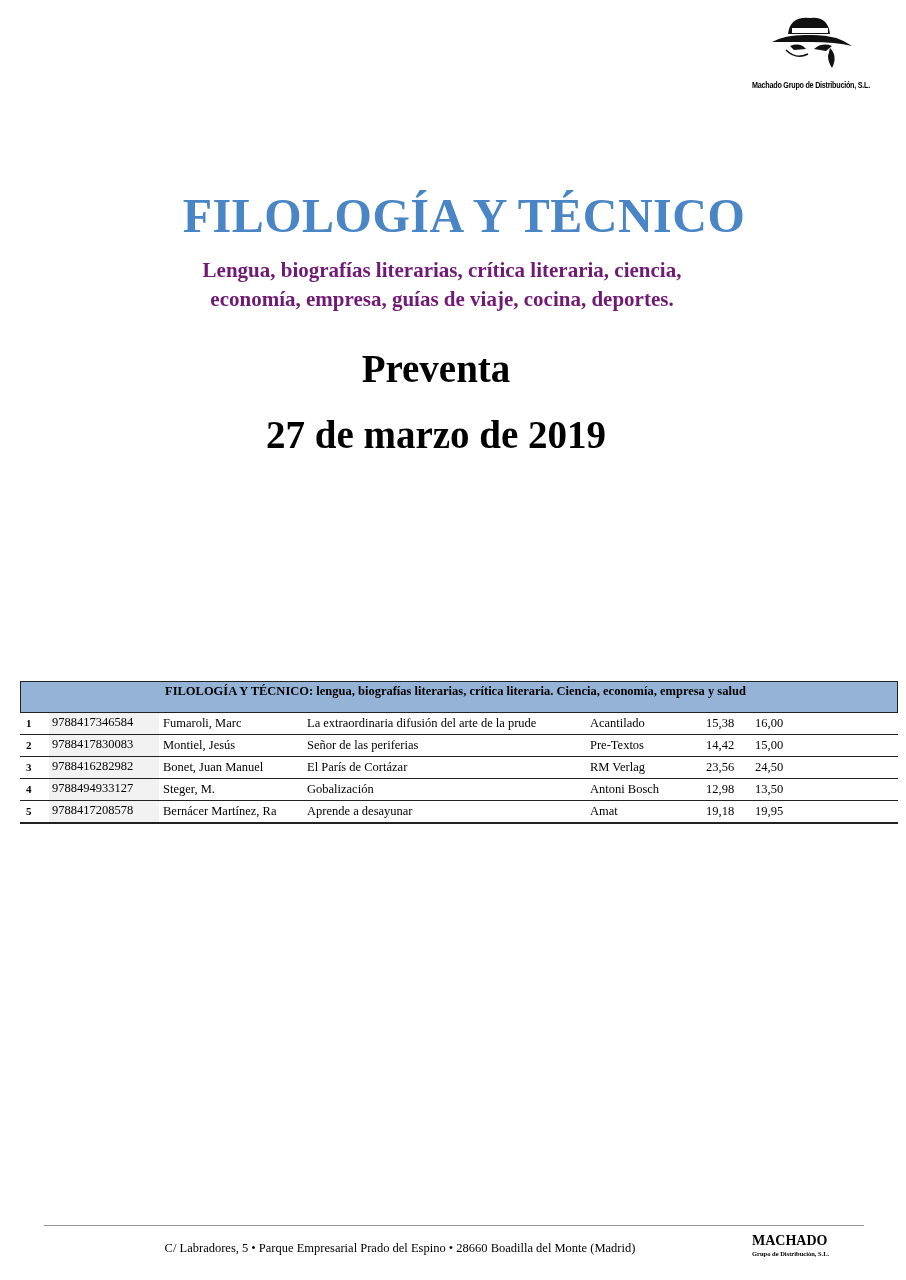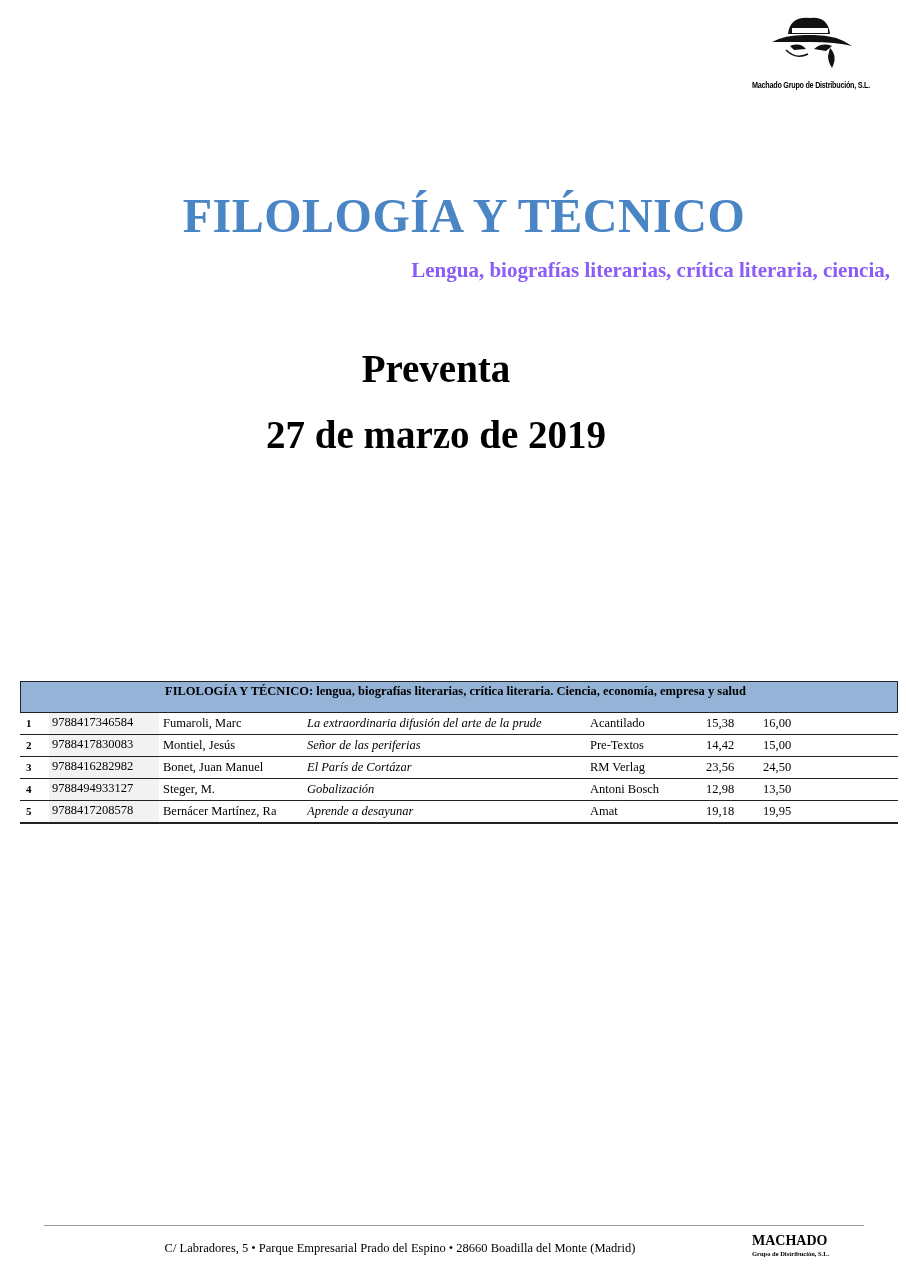--- a/index.html
+++ b/index.html
@@ -1,36 +1,36 @@
 <!DOCTYPE html>
 <html><head>
 <meta charset="utf-8">
 <style>
   html, body { margin: 0; padding: 0; background: #ffffff; }
   body { width: 906px; height: 1280px; position: relative; overflow: hidden; font-family: "DejaVu Serif", "Liberation Serif", serif; color: #000; }
   .logo { position: absolute; left: 738px; top: 8px; width: 146px; height: 86px; }
   .logo svg { position: absolute; left: 28px; top: 4px; }
   .logo-caption { position: absolute; left: 0; top: 72px; width: 146px; text-align: center; font-family: "Liberation Sans", sans-serif; font-size: 8.5px; font-weight: bold; letter-spacing: -0.3px; transform: scaleX(0.85); }
   .title { position: absolute; top: 188px; left: 0; width: 876px; text-align: center; font-family: "Liberation Serif", serif; font-weight: bold; font-size: 48px; color: #4a86c5; letter-spacing: 0.5px; padding-left: 26px; }
-  .subtitle { position: absolute; top: 256px; left: 14px; width: 876px; text-align: right; font-family: "Liberation Serif", serif; font-weight: bold; font-size: 21px; color: #8b5cf6; line-height: 29px; }
+  .subtitle { position: absolute; top: 256px; left: 4px; width: 876px; text-align: center; font-family: "Liberation Serif", serif; font-weight: bold; font-size: 21px; color: #701a75; line-height: 29px; }
   .preventa { position: absolute; top: 346px; left: 0; width: 872px; text-align: center; font-family: "Liberation Serif", serif; font-weight: bold; font-size: 39px; }
   .date { position: absolute; top: 412px; left: 0; width: 872px; text-align: center; font-family: "Liberation Serif", serif; font-weight: bold; font-size: 39px; }
   .table { position: absolute; left: 20px; top: 681px; width: 878px; font-family: "Liberation Serif", serif; font-size: 12.5px; }
   .thead { height: 32px; background: #95b3d7; border: 1.5px solid #222; box-sizing: border-box; position: relative; }
   .thead span { position: absolute; left: 144px; top: 2px; font-weight: bold; font-size: 12.5px; white-space: nowrap; }
   .row { position: relative; height: 21px; border-bottom: 1px solid #222; }
   .row.last { border-bottom: 2px solid #222; }
   .cell { position: absolute; top: 3px; white-space: nowrap; }
   .c-num { left: 6px; width: 14px; font-weight: bold; font-size: 11px; top: 4px; }
   .c-isbn { left: 29px; top: 0; height: 21px; width: 110px; background: #f2f2f2; padding-top: 2px; box-sizing: border-box; padding-left: 3px; }
   .c-author { left: 143px; width: 143px; overflow: hidden; }
-  .c-title { left: 287px; width: 283px; overflow: hidden; font-style: italic; }
+  .c-title { left: 287px; width: 283px; overflow: hidden; }
   .c-pub { left: 570px; }
   .c-p1 { left: 686px; }
-  .c-p2 { left: 735px; margin-left: 8px; }
+  .c-p2 { left: 735px; }
   .footer-line { position: absolute; left: 44px; top: 1225px; width: 820px; height: 1px; background: #999; }
   .footer-text { position: absolute; left: 90px; top: 1230px; width: 620px; text-align: center; font-family: "Liberation Serif", serif; font-size: 12.5px; line-height: 16px; margin-top: 10px; }
   .footer-brand { position: absolute; left: 752px; top: 1233px; width: 140px; text-align: left; }
   .footer-brand .b1 { font-family: "Liberation Serif", serif; font-weight: bold; font-size: 14px; }
   .footer-brand .b2 { font-family: "Liberation Serif", serif; font-weight: bold; font-size: 6.5px; margin-top: 1px; }
 </style>
 </head>
 <body>
 
 <div class="logo">
@@ -42,20 +42,21 @@
     <path d="M48 37 Q56 30 66 34 L60 39 Z" fill="#111"></path>
     <path d="M64 36 Q72 44 66 56 Q62 50 62 44 Z" fill="#111"></path>
     <path d="M20 38 Q30 48 42 42" stroke="#111" stroke-width="1.5" fill="none"></path>
   </svg>
   <div class="logo-caption">Machado Grupo de Distribución, S.L.</div>
 </div>
 
 <div class="title">FILOLOGÍA Y TÉCNICO</div>
 <div class="subtitle">
   <div>Lengua, biografías literarias, crítica literaria, ciencia,</div>
+  <div>economía, empresa, guías de viaje, cocina, deportes.</div>
 </div>
 <div class="preventa">Preventa</div>
 <div class="date">27 de marzo de 2019</div>
 
 <div class="table">
   <div class="thead">
     <span>FILOLOGÍA Y TÉCNICO: lengua, biografías literarias, crítica literaria. Ciencia, economía, empresa y salud</span>
   </div>
   <div class="row">
     <span class="cell c-num">1</span>

